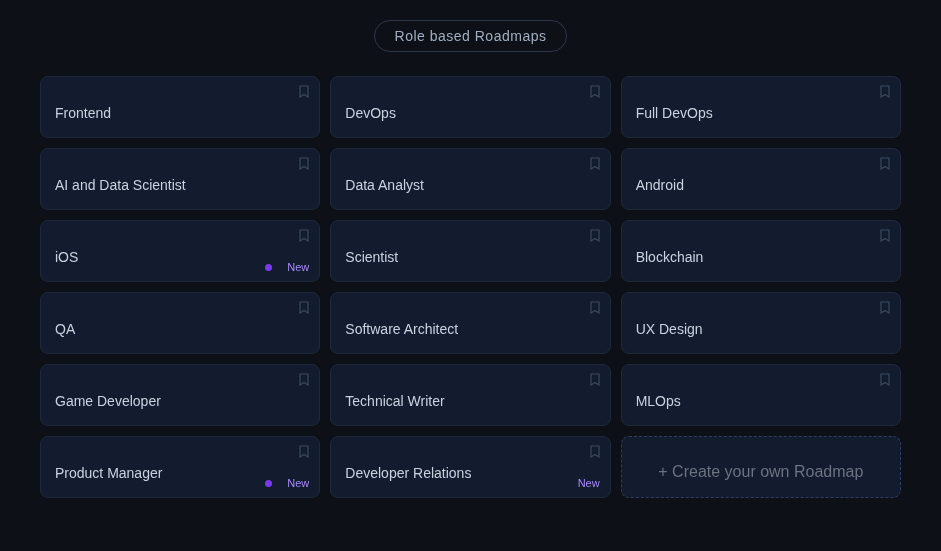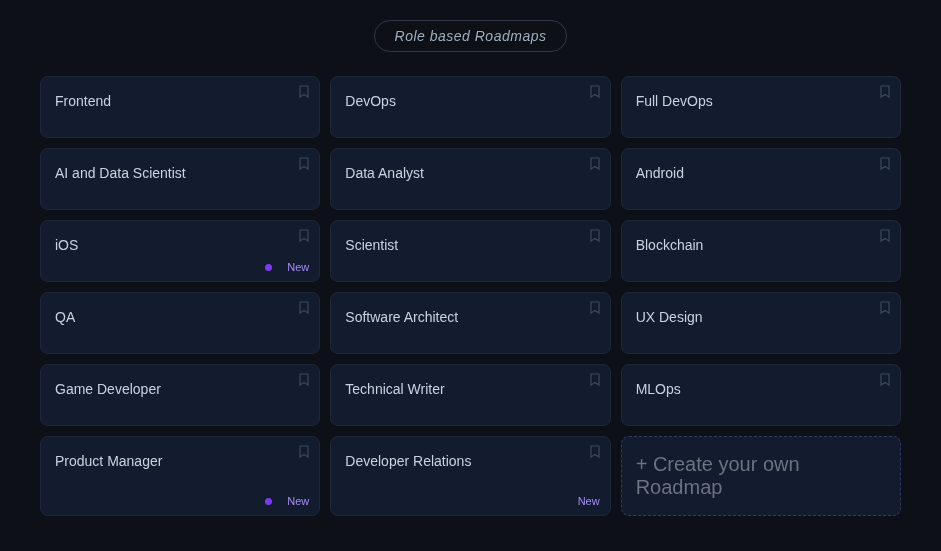--- a/index.html
+++ b/index.html
@@ -19,59 +19,58 @@
       border: 1px solid #2d3748;
       border-radius: 20px;
       padding: 6px 20px;
       margin-bottom: 24px;
     }
 
     .section-title {
       font-size: 14px;
       color: #a0aec0;
       letter-spacing: 0.5px;
-      font-style: italic;
     }
 
     .grid {
       display: grid;
       grid-template-columns: repeat(3, 1fr);
       gap: 10px;
       width: 100%;
     }
 
     .card {
       background-color: #131b2e;
       border: 1px solid #1e2a3a;
       border-radius: 8px;
       padding: 16px 14px;
       position: relative;
       cursor: pointer;
       min-height: 62px;
       display: flex;
-      align-items: flex-start;
+      align-items: flex-end;
       transition: border-color 0.2s;
     }
 
     .card--dashed {
       border-style: dashed;
       border-color: #2d3d5a;
       justify-content: center;
       color: #6b7280;
     }
 
     .card-label {
       font-size: 14px;
       color: #c8d3e0;
       font-weight: 400;
     }
 
     .card--dashed .card-label {
       color: #6b7280;
-      font-size: 20px;
+      font-size: 16px;
     }
 
     .bookmark-icon {
       position: absolute;
       top: 8px;
       right: 10px;
       color: #3a4a60;
       font-size: 13px;
       line-height: 1;
     }

